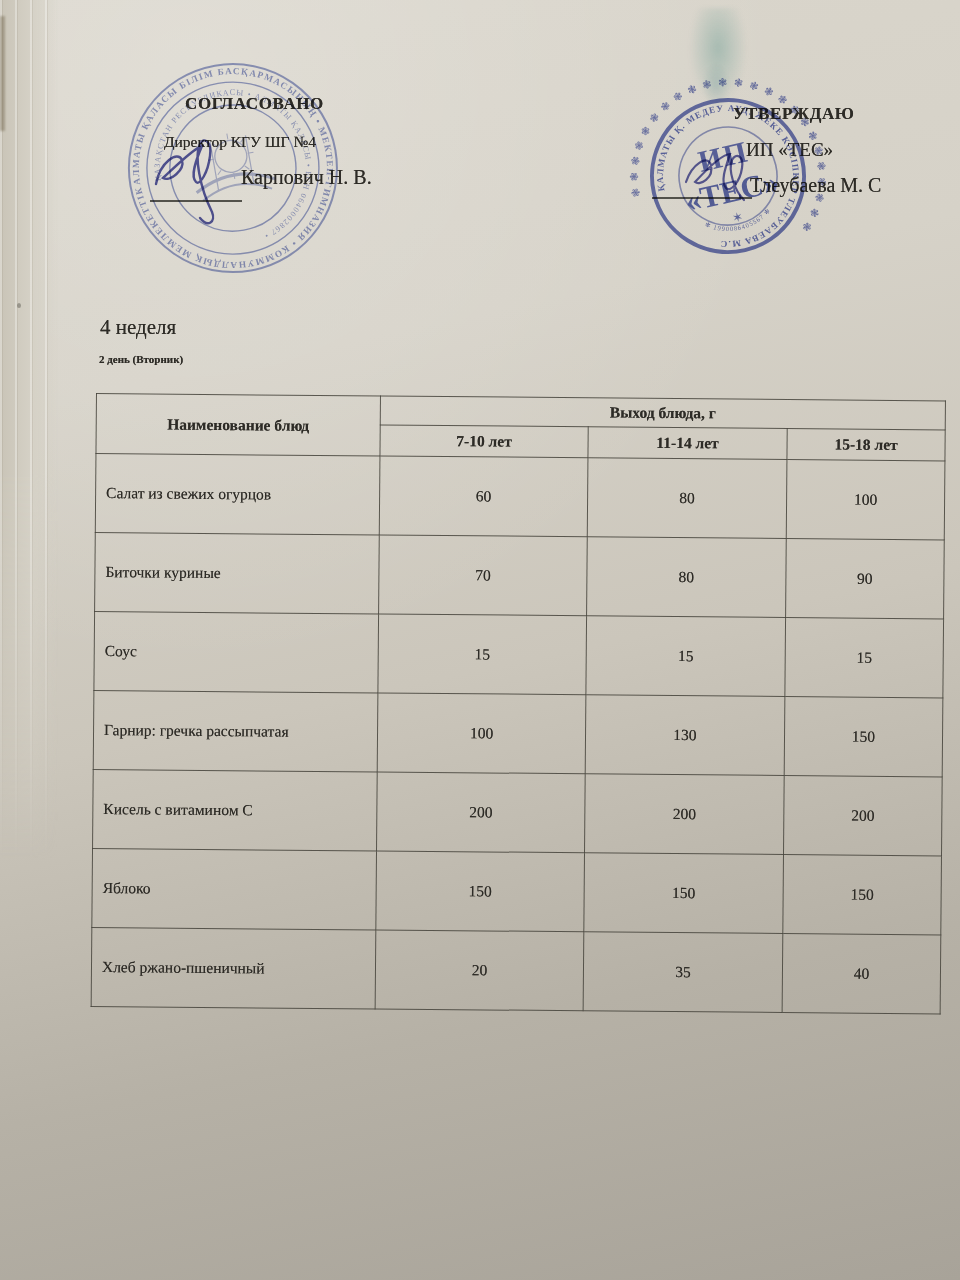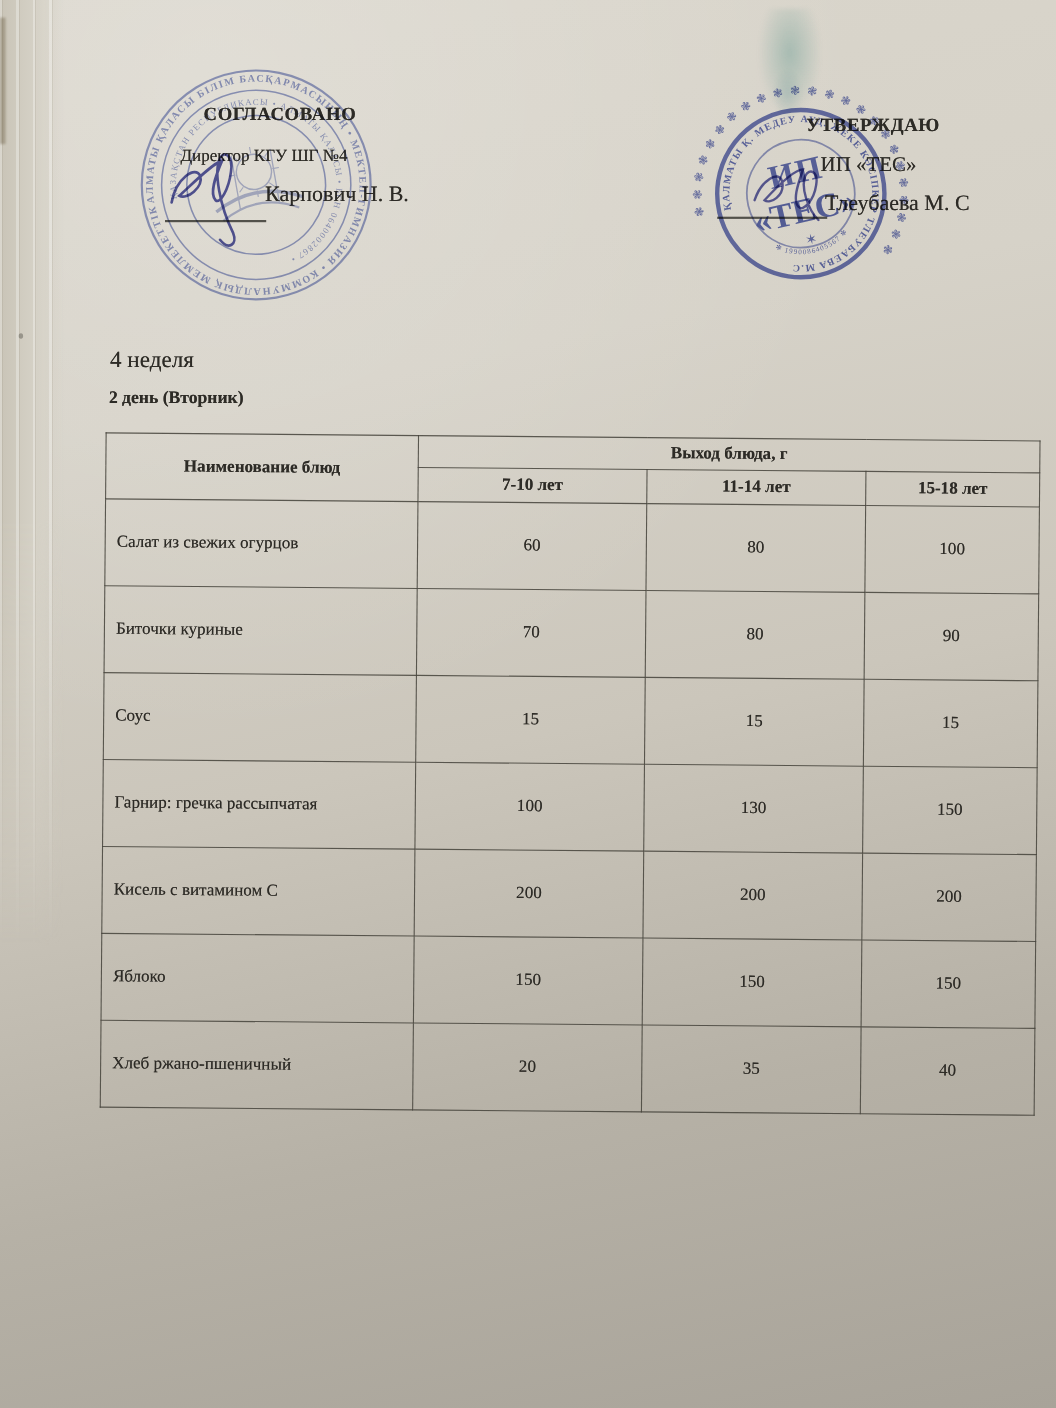--- a/index.html
+++ b/index.html
@@ -44,21 +44,21 @@
   .utv-name    { left:750px; top:174px; font-size:20px; }
 
   .sig-line { position:absolute; height:1.5px; background:#3b3934; opacity:.85; }
   .sog-line { left:150px; top:200px; width:92px; }
   .utv-line { left:652px; top:197px; width:100px; }
 
   .description { position:absolute; left:100px; top:260px; width:800px;
     font-size:16px; line-height:23px; white-space:normal;
     text-shadow:0 0 .5px rgba(45,43,38,.8); }
   .week { left:100px; top:315px; font-size:21px; }
-  .day  { left:99px;  top:353px; font-size:16px; }
+  .day  { left:99px;  top:353px; font-size:11px; }
 
   .stamp { position:absolute; mix-blend-mode:multiply; }
   .stamp-left  { left:116px; top:56px;  opacity:.82; transform:rotate(-10deg); }
   .stamp-right { left:626px; top:76px;  opacity:.9;  transform:rotate(-7deg); }
   .sig { position:absolute; mix-blend-mode:multiply; }
   .sig-left  { left:150px; top:126px; }
   .sig-right { left:678px; top:138px; }
 
   .menu-table-wrap { position:absolute; left:96px; top:393px;
     transform:rotate(.5deg); transform-origin:0 0; }

